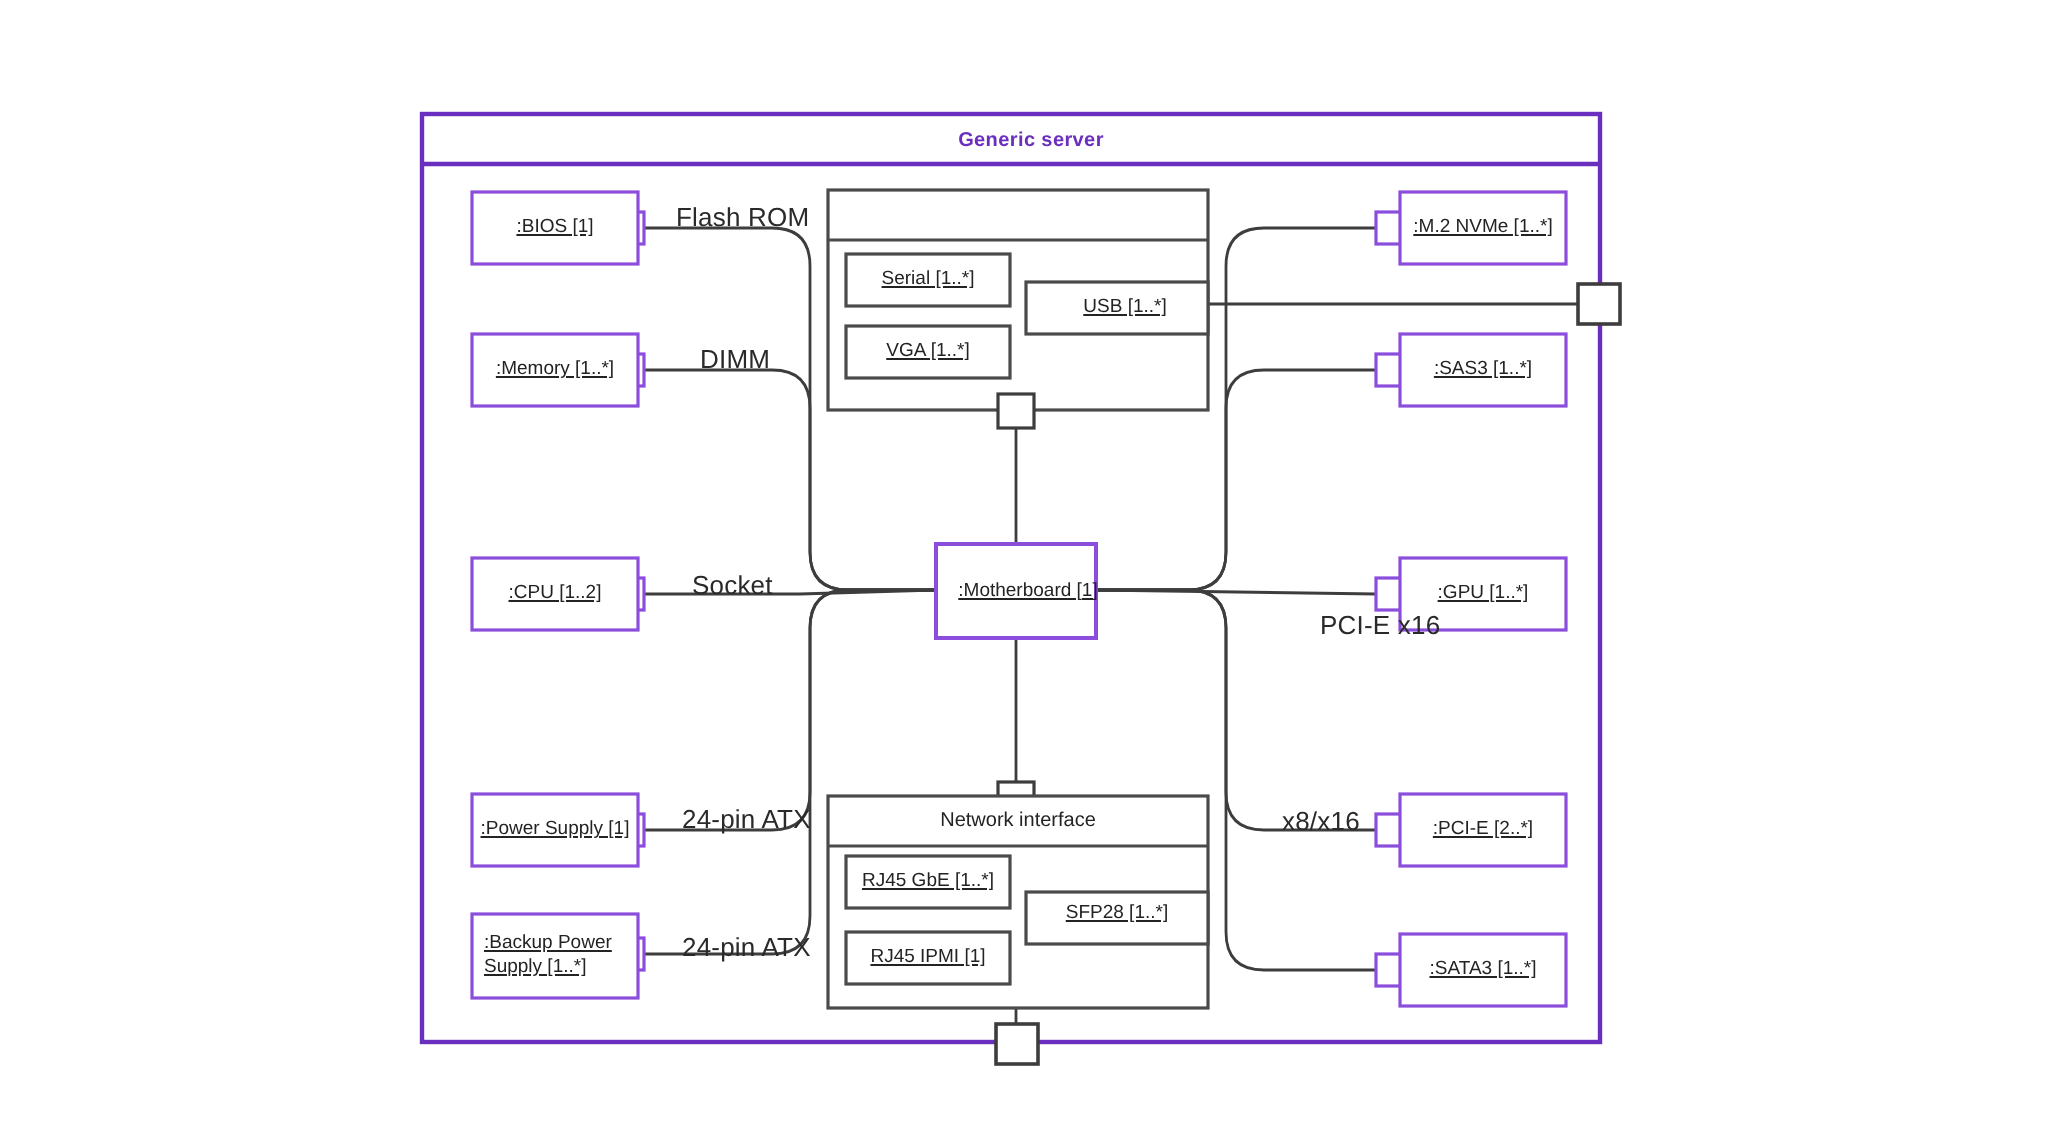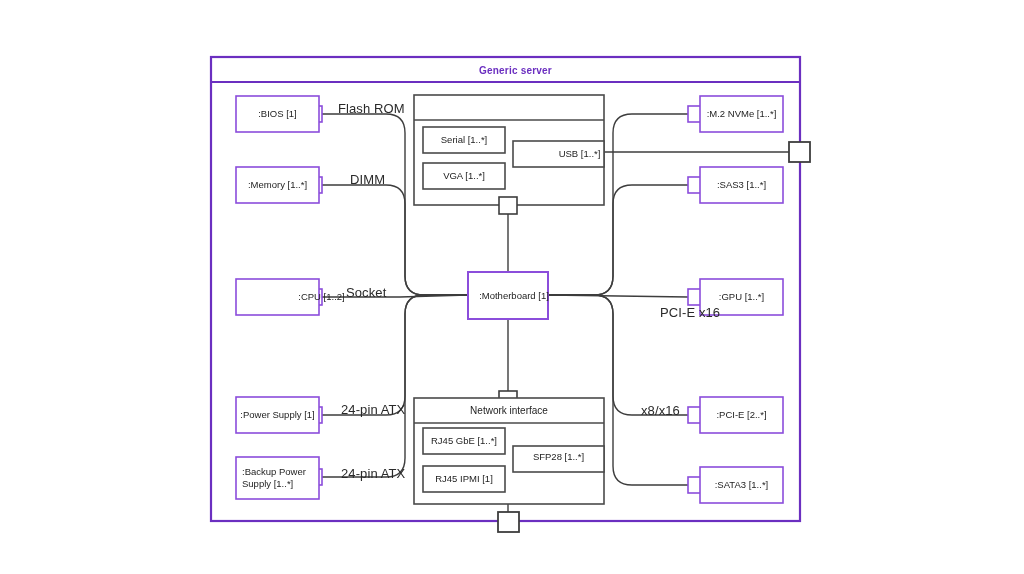--- a/index.html
+++ b/index.html
@@ -31,20 +31,21 @@
     position: absolute;
     display: flex;
     align-items: center;
     justify-content: center;
     text-align: center;
     font-size: 9.5px;
     color: #232323;
     white-space: pre-line;
     line-height: 1.25;
     pointer-events: none;
+    text-decoration: underline;
   }
   .title {
     position: absolute;
     display: flex;
     align-items: center;
     justify-content: center;
     font-size: 10px;
     font-weight: bold;
     color: #6b2fc0;
     letter-spacing: 0.2px;
@@ -155,21 +156,21 @@
     </g>
 
     <rect x="789" y="142" width="21" height="20" fill="#ffffff" stroke="#3d3d3d" stroke-width="1.8"></rect>
     <rect x="498" y="512" width="21" height="20" fill="#ffffff" stroke="#3d3d3d" stroke-width="1.8"></rect>
   </svg>
 
   <div class="title" style="left:211px; top:58px; width:589px; height:24px;">Generic server</div>
 
   <div class="boxlabel" style="left:236px; top:96px; width:83px; height:36px;">:BIOS [1]</div>
   <div class="boxlabel" style="left:236px; top:167px; width:83px; height:36px;">:Memory [1..*]</div>
-  <div class="boxlabel" style="left:236px; top:279px; width:83px; height:36px;margin-left:44px;">:CPU [1..2]</div>
+  <div class="boxlabel" style="left:236px; top:279px; width:83px; height:36px;">:CPU [1..2]</div>
   <div class="boxlabel" style="left:236px; top:397px; width:83px; height:36px;">:Power Supply [1]</div>
   <div class="boxlabel" style="left:238px; top:457px; width:83px; height:42px; justify-content:flex-start; padding-left:4px; text-align:left;">:Backup Power
 Supply [1..*]</div>
 
   <div class="lbl" style="left:338px; top:101px;">Flash ROM</div>
   <div class="lbl" style="left:350px; top:172px;">DIMM</div>
   <div class="lbl" style="left:346px; top:285px;">Socket</div>
   <div class="lbl" style="left:341px; top:402px;">24-pin ATX</div>
   <div class="lbl" style="left:341px; top:466px;">24-pin ATX</div>
 
@@ -179,20 +180,20 @@
   <div class="boxlabel" style="left:700px; top:397px; width:83px; height:36px;">:PCI-E [2..*]</div>
   <div class="boxlabel" style="left:700px; top:467px; width:83px; height:36px;">:SATA3 [1..*]</div>
 
   <div class="lbl" style="left:660px; top:285px;margin-top:20px;">PCI-E x16</div>
   <div class="lbl" style="left:641px; top:403px;">x8/x16</div>
 
   <div class="boxlabel" style="left:468px; top:272px; width:92px; height:47px;">:Motherboard [1]</div>
 
   <div class="boxlabel" style="left:423px; top:127px; width:82px; height:26px;">Serial [1..*]</div>
   <div class="boxlabel" style="left:423px; top:163px; width:82px; height:26px;">VGA [1..*]</div>
-  <div class="boxlabel" style="left:530px; top:141px; width:99px; height:26px;">USB [1..*]</div>
+  <div class="boxlabel" style="left:513px; top:141px; width:99px; height:26px;">USB [1..*]</div>
 
   <div class="grouptitle" style="left:414px; top:398px; width:190px; height:25px;">Network interface</div>
   <div class="boxlabel" style="left:423px; top:428px; width:82px; height:26px;">RJ45 GbE [1..*]</div>
   <div class="boxlabel" style="left:423px; top:466px; width:82px; height:26px;">RJ45 IPMI [1]</div>
   <div class="boxlabel" style="left:513px; top:446px; width:91px; height:22px;">SFP28 [1..*]</div>
 
 </div>
 
 </body></html>

